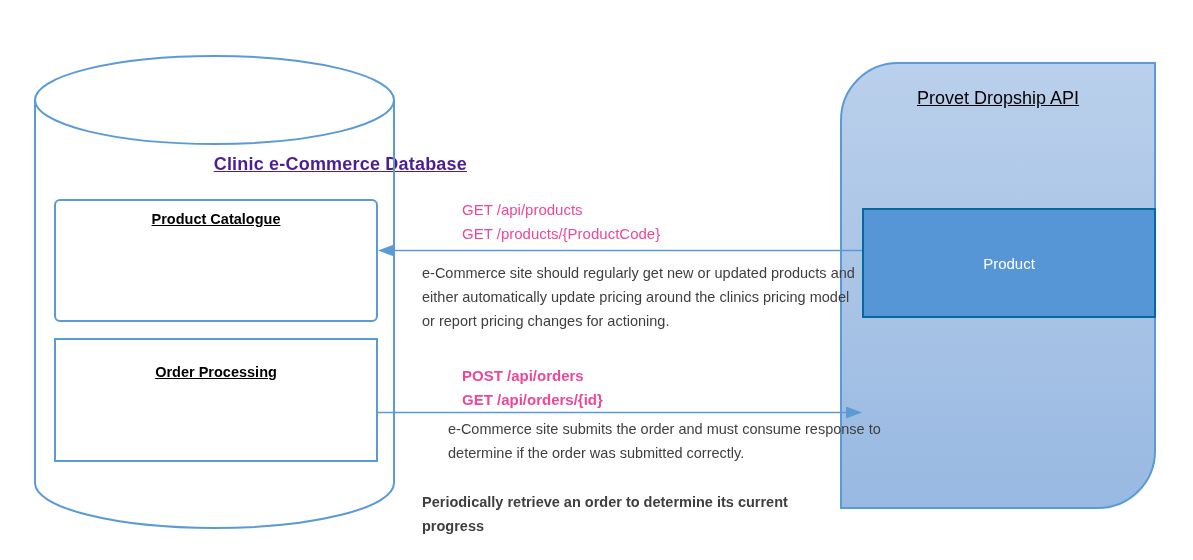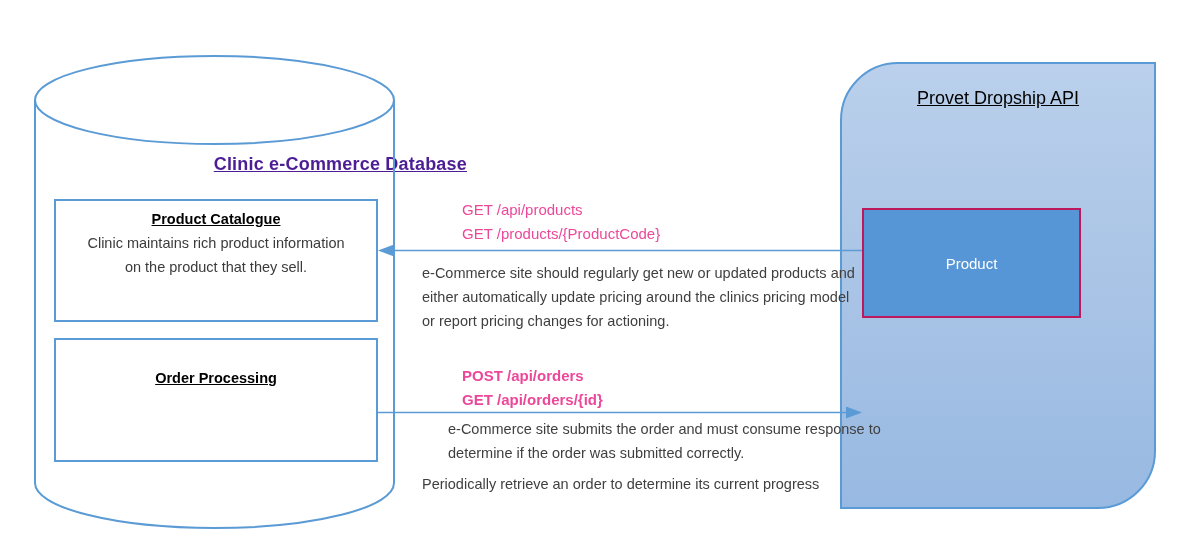--- a/index.html
+++ b/index.html
@@ -27,22 +27,22 @@
     color: #4c1d95;
     letter-spacing: 0.2px;
   }
   .inner-box {
     box-sizing: border-box;
     background: #ffffff;
     border: 2px solid #5b9bd5;
     text-align: center;
     color: #3f3f3f;
   }
-  .pc-box { left: 54px; top: 199px; width: 324px; height: 123px; padding-top: 10px; }
-  .op-box { left: 54px; top: 338px; width: 324px; height: 124px; padding-top: 30px; }
+  .pc-box { left: 54px; top: 199px; width: 324px; height: 123px; padding-top: 10px; border-radius: 6px; }
+  .op-box { left: 54px; top: 338px; width: 324px; height: 124px; padding-top: 24px; }
   .inner-box-title {
     font-size: 14.5px;
     font-weight: bold;
     text-decoration: underline;
     color: #000000;
     margin-bottom: 4px;
   }
   .inner-box-desc {
     font-size: 14.5px;
     line-height: 24px;
@@ -62,23 +62,23 @@
   .api-title {
     left: 840px; top: 88px; width: 316px;
     text-align: center;
     font-size: 18px;
     font-weight: normal;
     text-decoration: underline;
     color: #000000;
   }
   .api-box {
     box-sizing: border-box;
-    width: 219px;
+    width: 294px;
     background: #5696d6;
-    border: 2px solid #be185d;
+    border: 2px solid #0369a1;
     color: #ffffff;
     font-size: 15px;
     display: flex;
     align-items: center;
     justify-content: center;
   }
   .api-box-product { left: 862px; top: 208px; height: 110px; }
   .api-box-order   { left: 862px; top: 347px; height: 113px; }
 
   
@@ -90,42 +90,41 @@
   }
   .ep-products { left: 462px; top: 198px; }
   .ep-orders   { left: 462px; top: 364px; font-weight: bold; }
   .flow-desc {
     font-size: 14.5px;
     color: #3f3f3f;
     line-height: 24px;
   }
   .desc-products { left: 422px; top: 261px; width: 442px; }
   .desc-orders   { left: 422px; top: 417px; width: 448px; margin-left: 26px; }
-  .note-orders   { left: 422px; top: 472px; width: 400px; }
+  .note-orders   { left: 422px; top: 490px; width: 400px; font-weight: bold; }
 
   
   .draw-layer {
     position: absolute;
     left: 0; top: 0;
     width: 1193px; height: 560px;
     pointer-events: none;
   }
 </style>
 </head>
 <body>
 
 <div class="canvas">
 
   <div class="abs api-shape"></div>
 
   <div class="abs db-title">Clinic e-Commerce Database</div>
 
   <div class="abs inner-box pc-box">
     <div class="inner-box-title">Product Catalogue</div>
-    <div class="inner-box-desc">Clinic maintains rich product information on the product that they sell.</div>
   </div>
 
   <div class="abs inner-box op-box">
     <div class="inner-box-title">Order Processing</div>
   </div>
 
   <div class="abs api-title">Provet Dropship API</div>
 
   <div class="abs api-box api-box-product">Product</div>
 

